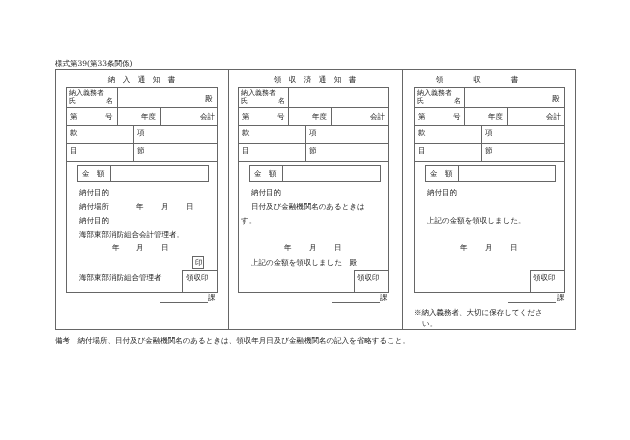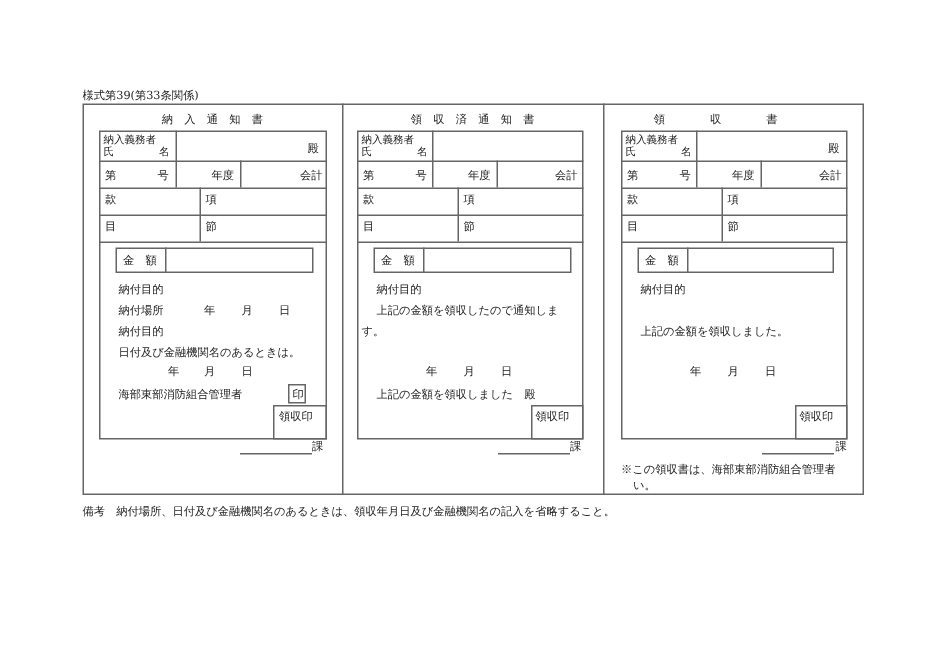--- a/index.html
+++ b/index.html
@@ -56,25 +56,25 @@
   <div class="abs box" style="left:77px;top:165px;width:132px;height:17px;"></div>
   <div class="abs vl" style="left:110px;top:165px;height:17px;"></div>
   <div class="abs t" style="left:82px;top:170px;">金　額</div>
 
   <div class="abs t" style="left:79px;top:189px;">納付目的</div>
   <div class="abs t" style="left:79px;top:203px;">納付場所</div>
   <div class="abs t" style="left:136px;top:203px;">年</div>
   <div class="abs t" style="left:161px;top:203px;">月</div>
   <div class="abs t" style="left:186px;top:203px;">日</div>
   <div class="abs t" style="left:79px;top:217px;">納付目的</div>
-  <div class="abs t" style="left:79px;top:231px;">日付及び金融機関名のあるときは。</div>
+  <div class="abs t" style="left:79px;top:231px;">海部東部消防組合会計管理者。</div>
   <div class="abs t" style="left:112px;top:244px;">年</div>
   <div class="abs t" style="left:136px;top:244px;">月</div>
   <div class="abs t" style="left:161px;top:244px;">日</div>
-  <div class="abs t" style="left:79px;top:259px;text-align:right;">海部東部消防組合管理者</div>
+  <div class="abs t" style="left:79px;top:274px;text-align:right;">海部東部消防組合管理者</div>
   <div class="abs box t" style="left:192px;top:256px;width:12px;height:13px;padding:2px 0 0 2px;">印</div>
 
   <div class="abs box" style="left:182px;top:270px;width:36px;height:23px;"></div>
   <div class="abs t" style="left:186px;top:274px;">領収印</div>
 
   <div class="abs ul" style="left:160px;top:302px;width:48px;"></div>
   <div class="abs t" style="left:208px;top:294px;">課</div>
 </div>
 
 <div>
@@ -99,21 +99,21 @@
   <div class="abs t" style="left:242px;top:129px;">款</div>
   <div class="abs t" style="left:309px;top:129px;">項</div>
   <div class="abs t" style="left:242px;top:147px;">目</div>
   <div class="abs t" style="left:309px;top:147px;">節</div>
 
   <div class="abs box" style="left:249px;top:165px;width:132px;height:17px;"></div>
   <div class="abs vl" style="left:282px;top:165px;height:17px;"></div>
   <div class="abs t" style="left:254px;top:170px;">金　額</div>
 
   <div class="abs t" style="left:251px;top:189px;">納付目的</div>
-  <div class="abs t" style="left:251px;top:203px;">上記の金額を領収したので通知しま</div>
+  <div class="abs t" style="left:251px;top:203px;">日付及び金融機関名のあるときは</div>
   <div class="abs t" style="left:241px;top:217px;">す。</div>
   <div class="abs t" style="left:284px;top:244px;">年</div>
   <div class="abs t" style="left:309px;top:244px;">月</div>
   <div class="abs t" style="left:334px;top:244px;">日</div>
   <div class="abs t" style="left:251px;top:259px;">上記の金額を領収しました　殿</div>
 
   <div class="abs box" style="left:354px;top:270px;width:35px;height:23px;"></div>
   <div class="abs t" style="left:357px;top:274px;">領収印</div>
 
   <div class="abs ul" style="left:332px;top:302px;width:48px;"></div>
@@ -154,17 +154,17 @@
   <div class="abs t" style="left:460px;top:244px;">年</div>
   <div class="abs t" style="left:485px;top:244px;">月</div>
   <div class="abs t" style="left:510px;top:244px;">日</div>
 
   <div class="abs box" style="left:530px;top:270px;width:35px;height:23px;"></div>
   <div class="abs t" style="left:533px;top:274px;">領収印</div>
 
   <div class="abs ul" style="left:508px;top:302px;width:48px;"></div>
   <div class="abs t" style="left:557px;top:294px;">課</div>
 
-  <div class="abs t" style="left:414px;top:309px;">※この領収書は、海部東部消防組合管理者</div>
+  <div class="abs t" style="left:414px;top:309px;">※納入義務者、大切に保存してくださ</div>
   <div class="abs t" style="left:422px;top:320px;">い。</div>
 </div>
 
 <div class="abs t" style="left:55px;top:337px;">備考　納付場所、日付及び金融機関名のあるときは、領収年月日及び金融機関名の記入を省略すること。</div>
 
 </body></html>

